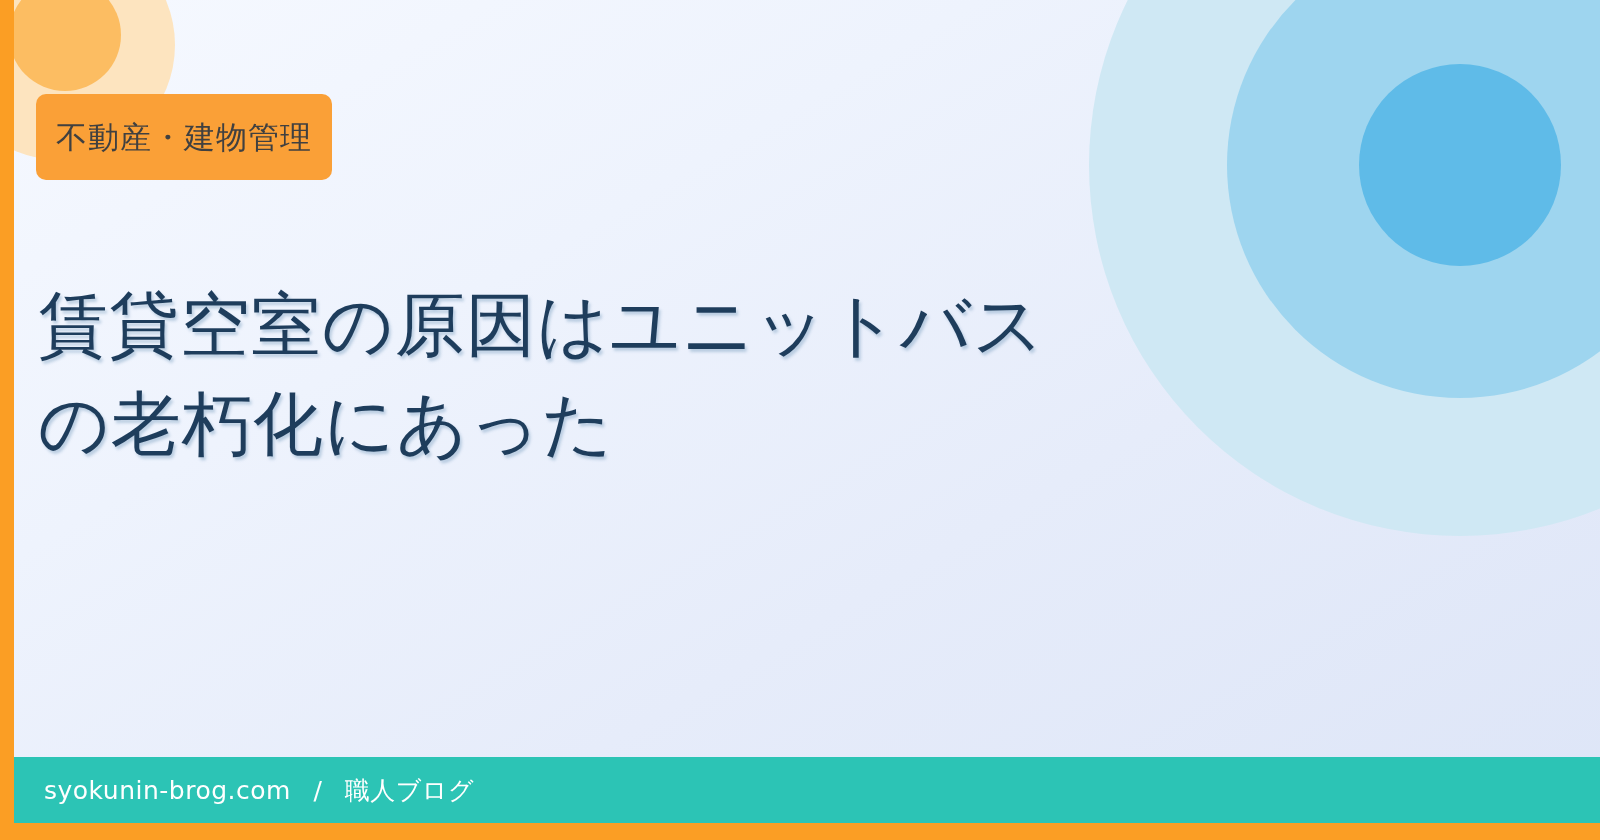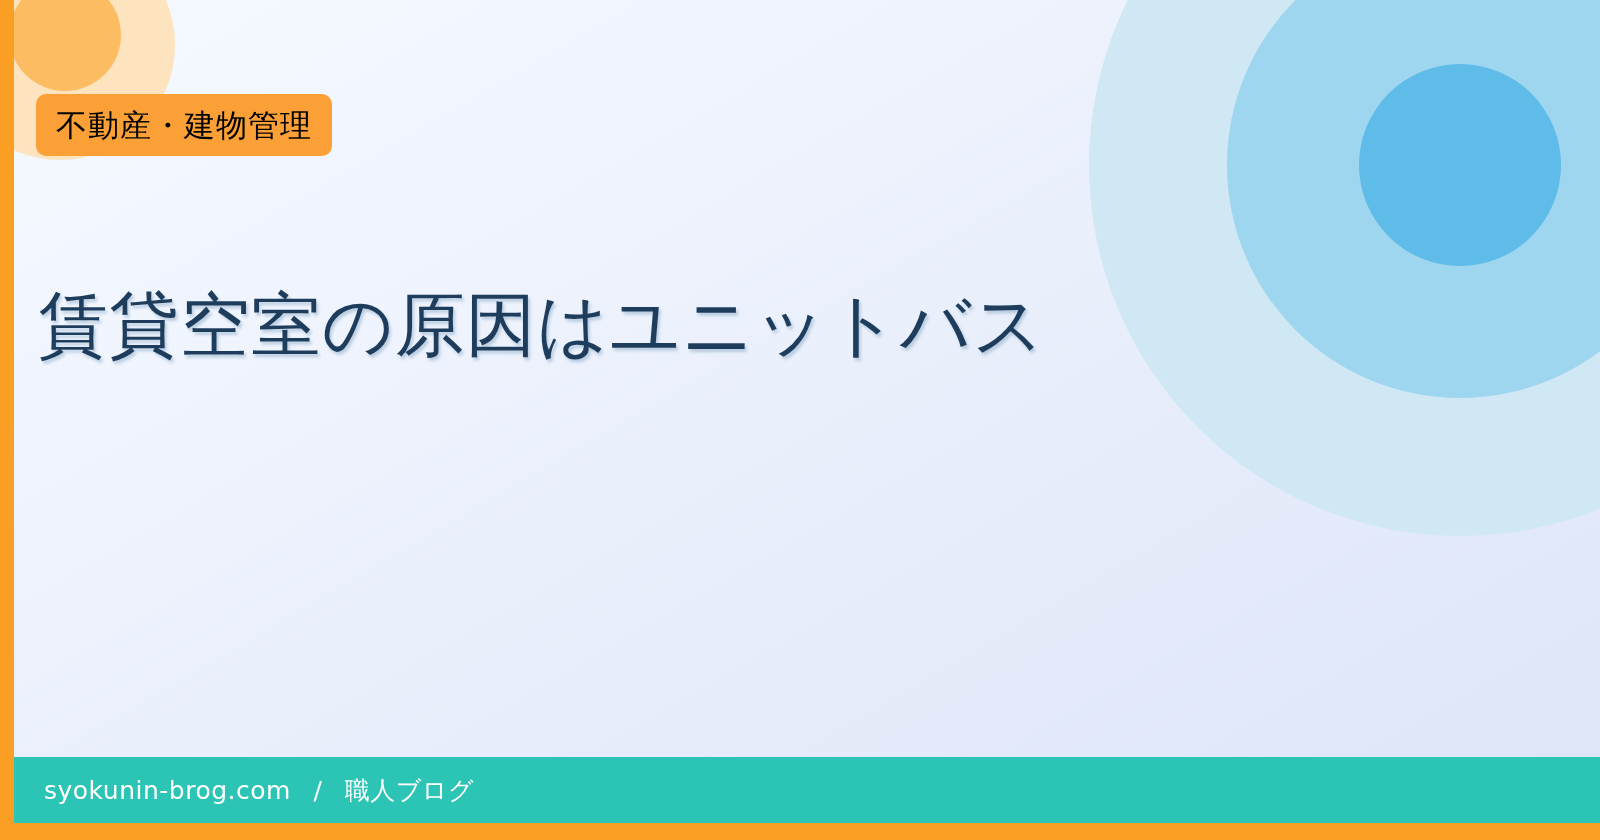--- a/index.html
+++ b/index.html
@@ -77,26 +77,26 @@
     background: #fb9e24;
     z-index: 6;
   }
 
   
   .badge {
     position: absolute;
     left: 36px;
     top: 94px;
     height: 54px;
-    padding: 4px 20px;
+    padding: 16px 20px;
     display: flex;
     align-items: center;
     border-radius: 10px;
     background: #faa037;
-    color: #000000;
+    color: #404040;
     font-size: 31px;
     font-weight: 500;
     letter-spacing: 1px;
     line-height: 1;
     white-space: nowrap;
     z-index: 5;
   }
 
   
   .headline {
@@ -166,20 +166,21 @@
   <div class="deco-orange deco-orange--inner"></div>
 
   <div class="edge-bar-left"></div>
 
   <div class="badge">
     <span>不動産・建物管理</span>
   </div>
 
   <h1 class="headline">
     <span class="line">賃貸空室の原因はユニットバス</span>
+    <span class="line">の老朽化にあった</span>
   </h1>
 
   <div class="footer-bar">
     <div class="footer-text">
       <span>syokunin-brog.com</span>
       <span class="footer-sep">/</span>
       <span>職人ブログ</span>
     </div>
   </div>
 

